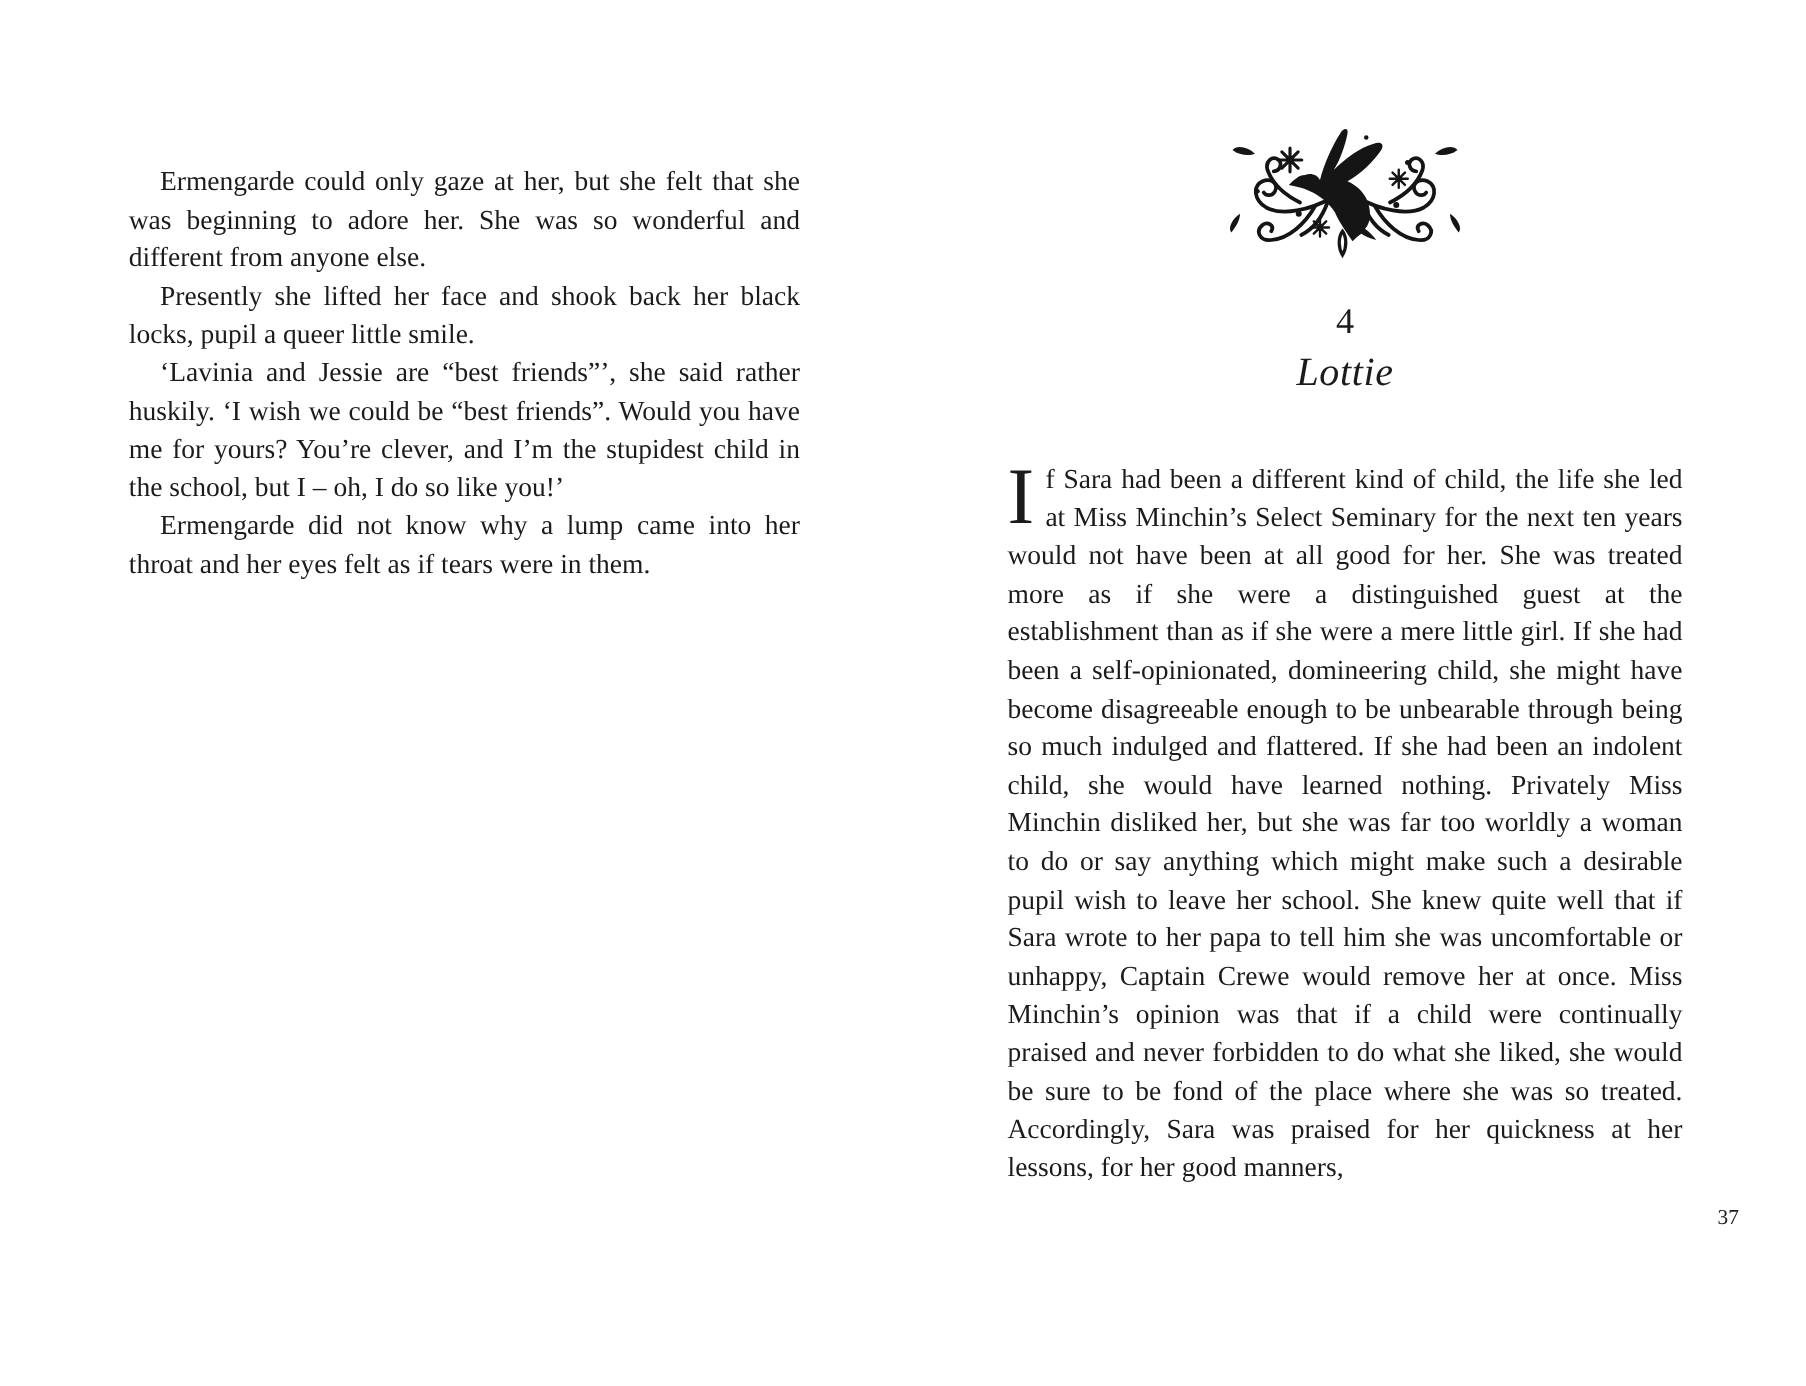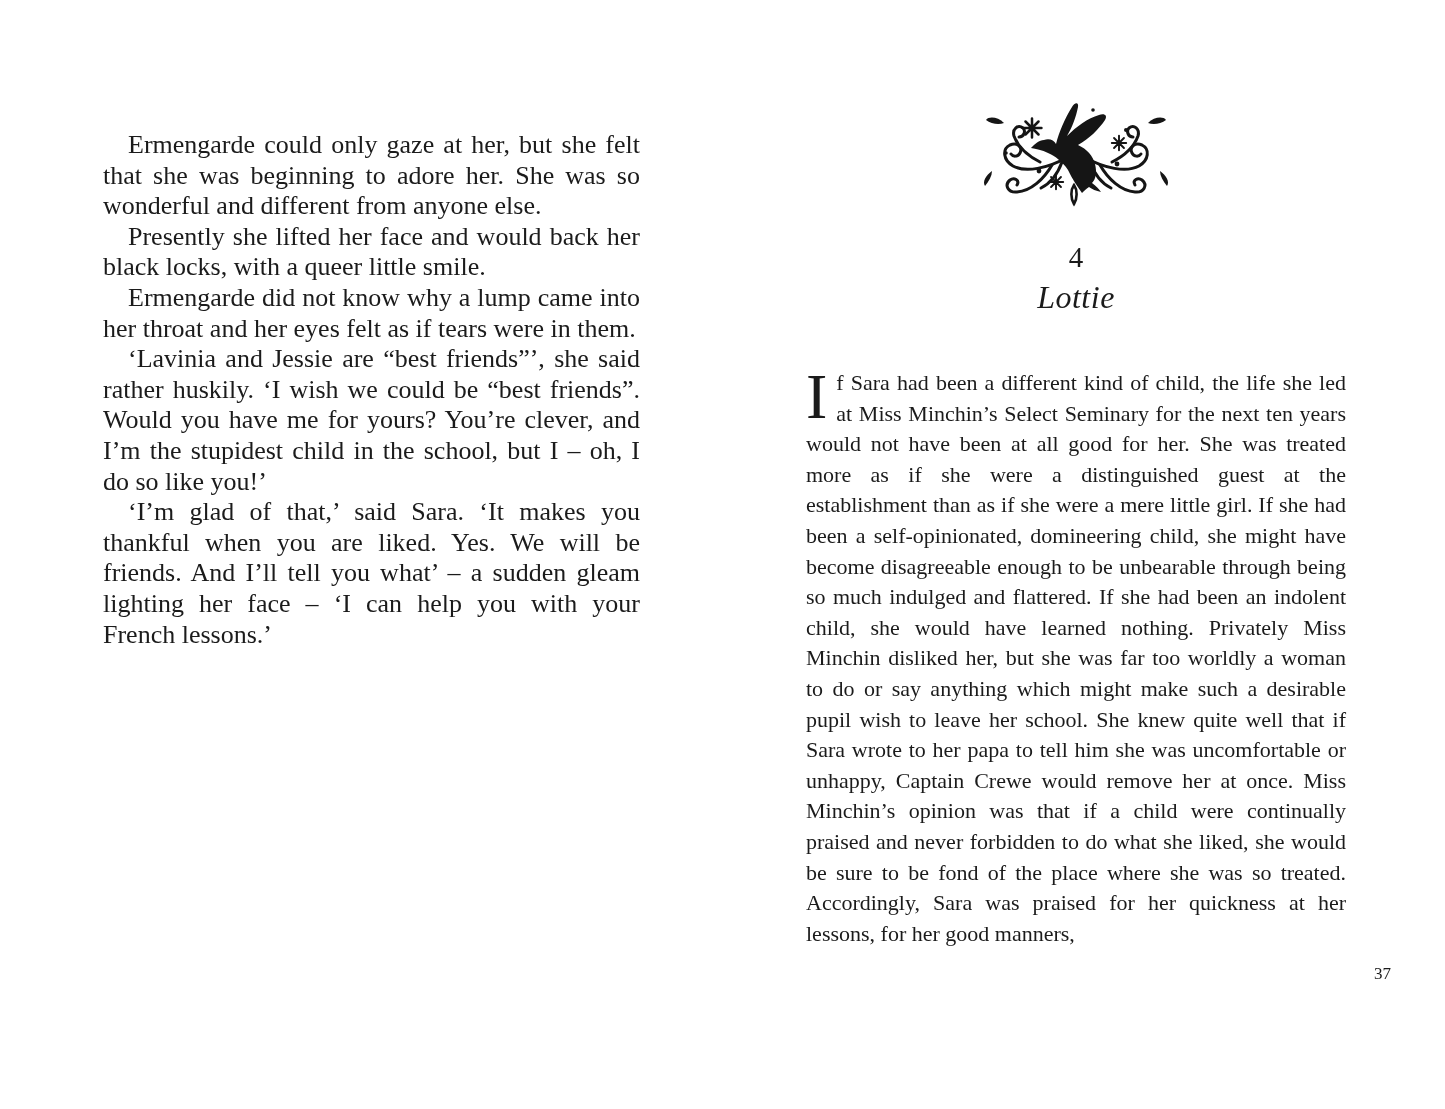--- a/index.html
+++ b/index.html
@@ -17,21 +17,21 @@
   .page-right { left: 722px; width: 723px; }
 
   .text-col-left {
     position: absolute;
     left: 103px;
     top: 130px;
     width: 537px;
   }
   .para {
     margin: 0;
-    font-size: 26px;
+    font-size: 22px;
     line-height: 30.6px;
     text-align: justify;
     text-indent: 25px;
   }
 
   .chapter-col {
     position: absolute;
     left: 84px;   
     top: 98px;
     width: 540px;
@@ -74,24 +74,23 @@
   }
 </style>
 </head>
 <body>
 
 <div class="canvas">
 
   <div class="page page-left">
     <div class="text-col-left">
         <p class="para">Ermengarde could only gaze at her, but she felt that she was beginning to adore her. She was so wonderful and different from anyone else.</p>
-        <p class="para">Presently she lifted her face and would back her black locks, with a queer little smile.</p>
+        <p class="para">Presently she lifted her face and shook back her black locks, pupil a queer little smile.</p>
+        <p class="para">‘Lavinia and Jessie are “best friends”’, she said rather huskily. ‘I wish we could be “best friends”. Would you have me for yours? You’re clever, and I’m the stupidest child in the school, but I – oh, I do so like you!’</p>
         <p class="para">Ermengarde did not know why a lump came into her throat and her eyes felt as if tears were in them.</p>
-        <p class="para">‘Lavinia and Jessie are “best friends”’, she said rather huskily. ‘I wish we could be “best friends”. Would you have me for yours? You’re clever, and I’m the stupidest child in the school, but I – oh, I do so like you!’</p>
-        <p class="para">‘I’m glad of that,’ said Sara. ‘It makes you thankful when you are liked. Yes. We will be friends. And I’ll tell you what’ – a sudden gleam lighting her face – ‘I can help you with your French lessons.’</p>
       </div>
   </div>
 
   <div class="page page-right">
     <div class="chapter-col">
 
       <svg class="ornament-svg" viewBox="0 0 200 118" xmlns="http://www.w3.org/2000/svg">
         <defs>
           <g id="star8" stroke="#151515" stroke-width="2.4" stroke-linecap="round" fill="none">
             <path d="M0,-9 L0,9 M-9,0 L9,0 M-6.2,-6.2 L6.2,6.2 M-6.2,6.2 L6.2,-6.2"></path>

